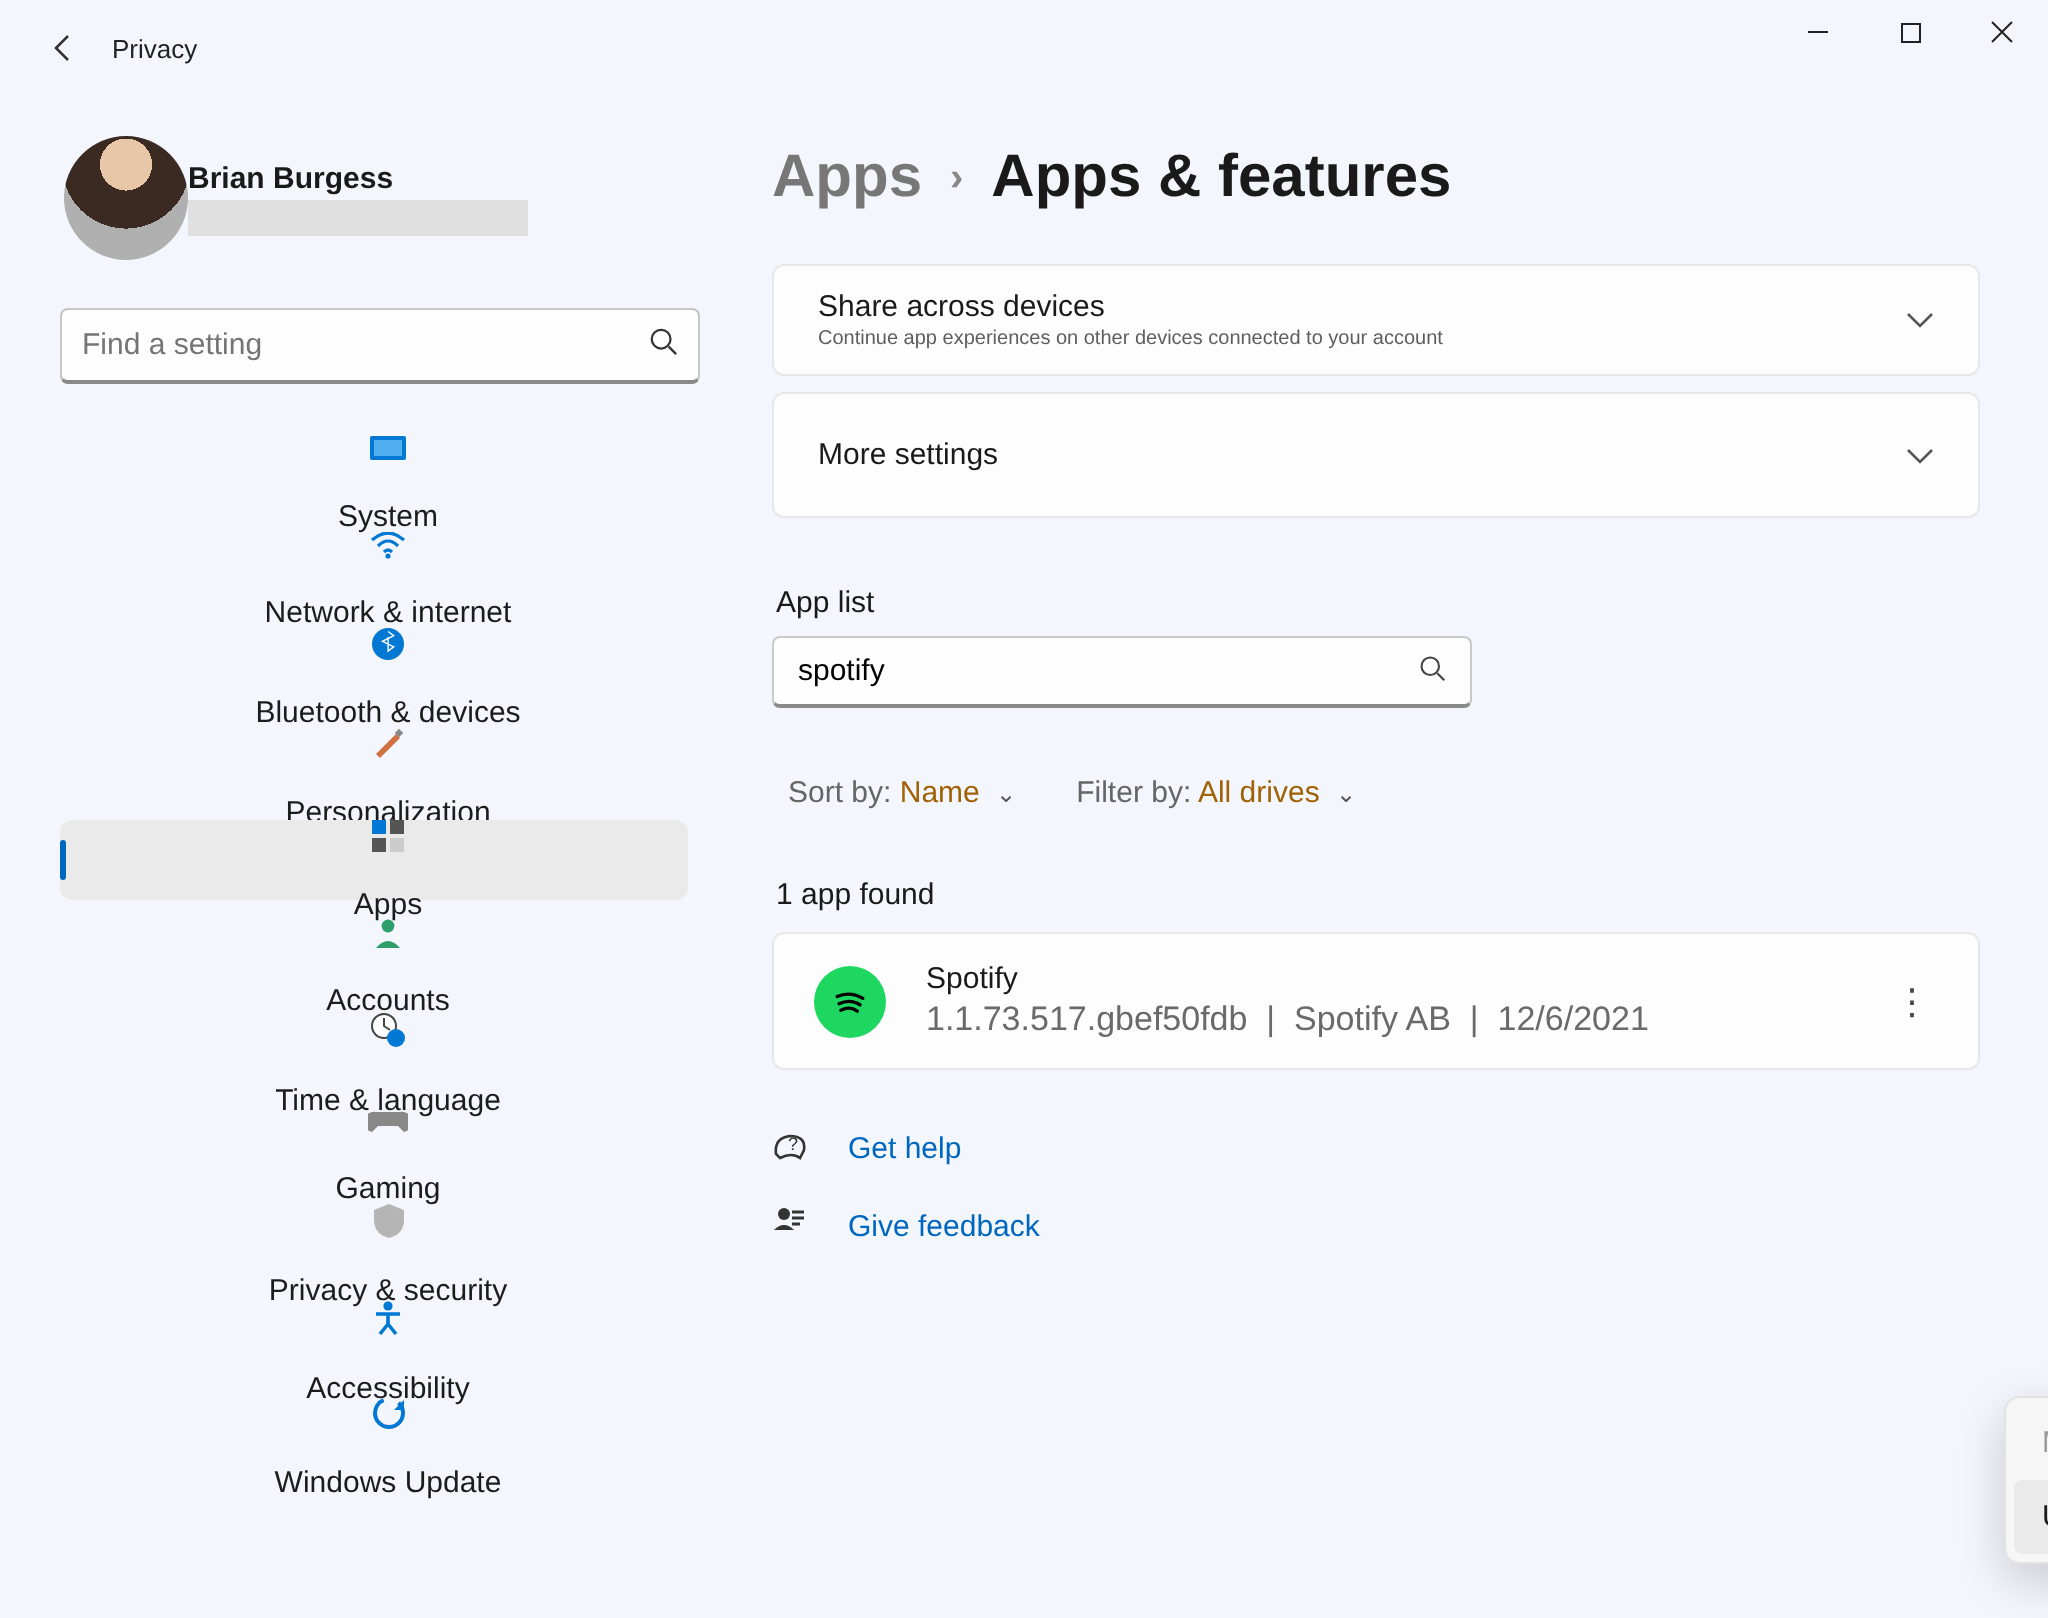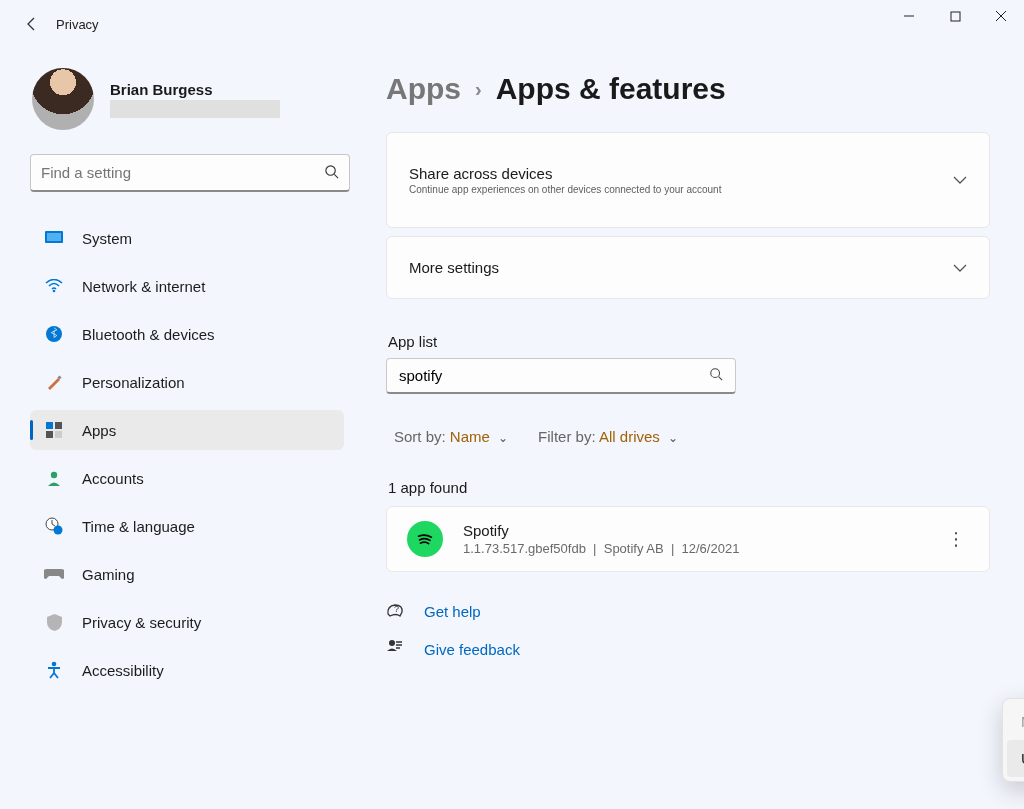--- a/index.html
+++ b/index.html
@@ -9,42 +9,42 @@
 .titlebar { height: 48px; display: flex; align-items: center; padding: 0 12px; }
 .back-btn { width: 40px; height: 40px; display:flex; align-items:center; justify-content:center; font-size:16px; color:#333; }
 .app-title { font-size: 13px; margin-left: 4px; color:#222; }
 .win-controls { position:absolute; top:0; right:0; display:flex; }
 .win-controls div { width:46px; height:32px; display:flex; align-items:center; justify-content:center; font-size:12px; color:#222; }
 
 .layout { display:flex; height: calc(100% - 48px); }
 
 
 .sidebar { width: 362px; padding: 0 18px 0 30px; }
-.profile { display:flex; align-items:center; gap:16px; margin: 20px 0 24px 2px; }
+.profile { display:flex; align-items:center; margin: 20px 0 24px 2px; }
 .avatar { width:62px; height:62px; border-radius:50%; background: radial-gradient(circle at 50% 23%, #e8c7a8 0 13px, #3a2a22 13px 32px, transparent 32px), #937e71; background-color:#b0b0b0; }
 .username { font-weight:600; font-size:15px; }
 .email-redact { width:170px; height:18px; background:#e0e0e0; margin-top:2px; }
 
 .searchbox { width: 320px; height:38px; border:1px solid #c6c6c6; border-radius:4px; background:#fdfdfe; display:flex; align-items:center; padding: 0 10px; border-bottom:2px solid #8a8a8a; }
 .searchbox input { flex:1; border:none; outline:none; background:transparent; font-size:15px; color:#555; }
 .searchbox .sicon { font-size:15px; color:#333; }
 
 .nav { margin-top: 26px; }
-.nav-item { display:flex; align-items:center; height:40px; border-radius:6px; padding-left:14px; gap:18px; font-size:15px; color:#1c1c1c; margin-bottom:8px; cursor:pointer; position:relative; }
+.nav-item { display:flex; align-items:center; height:40px; border-radius:6px; padding-left:14px; gap:18px; font-size:15px; color:#1c1c1c; margin-bottom:8px; cursor:pointer; position:relative;flex-direction:column; }
 .nav-item.active { background:#eaeaea; }
 .nav-item.active::before { content:""; position:absolute; left:0; top:10px; width:3px; height:20px; background:#0067c0; border-radius:2px; }
 .nav-ico { width:20px; height:20px; display:flex; align-items:center; justify-content:center; }
 
 
 .main { flex:1; padding: 10px 34px 0 24px; position:relative; }
 .breadcrumb { display:flex; align-items:center; gap:14px; font-size:30px; font-weight:600; margin: 14px 0 26px; }
 .bc-parent { color:#777; font-weight:600; }
 .bc-sep { color:#888; font-size:20px; }
 
-.card { background:#fdfdfe; border:1px solid #e7e7e9; border-radius:6px; padding:32px 22px; margin-bottom:8px; display:flex; align-items:center; }
+.card { background:#fdfdfe; border:1px solid #e7e7e9; border-radius:6px; padding:12px 22px; margin-bottom:8px; display:flex; align-items:center; }
 .card .ct { flex:1; }
 .card .ct .ctl { font-size:15px; font-weight:400; }
 .card .ct .cts { font-size:10px; color:#5e5e5e; margin-top:2px; }
 .chev { color:#555; font-size:14px; }
 
 .section-label { font-size:15px; margin: 34px 0 8px 2px; }
 
 .app-search { width:350px; height:36px; border:1px solid #c9c9c9; border-radius:4px; background:#fdfdfe; display:flex; align-items:center; padding:0 12px; border-bottom:2px solid #8a8a8a; }
 .app-search input { flex:1; border:none; outline:none; background:transparent; font-size:15px; }
 .app-search .sicon { font-size:14px; color:#444; }
@@ -54,21 +54,21 @@
 .sort-row .val { color:#a16207; }
 .sort-row .dd { color:#555; font-size:12px; margin-left:4px; }
 
 .found { font-size:15px; margin:34px 0 10px 2px; }
 
 .app-card { background:#fdfdfe; border:1px solid #e8e8ea; border-radius:6px; padding:14px 20px; display:flex; align-items:center; gap:20px; }
 .app-icon { width:36px; height:36px; border-radius:50%; background:#1ed760; display:flex; align-items:center; justify-content:center; }
 .app-icon svg { width:22px; height:22px; }
 .app-meta { flex:1; }
 .app-name { font-size:15px; font-weight:400; }
-.app-sub { font-size:13px; color:#6a6a6a; margin-top:2px; }
+.app-sub { font-size:17px; color:#6a6a6a; margin-top:2px; }
 .app-more { font-size:18px; color:#444; padding:0 4px; letter-spacing:0; line-height:6px; }
 
 .context-menu { position:absolute; left:640px; top:650px; width:340px; background:#f6f6f6; border:1px solid #e2e2e2; border-radius:8px; box-shadow:0 8px 24px rgba(0,0,0,0.18); padding:4px; }
 .cm-item { padding:10px 14px; font-size:15px; border-radius:4px; }
 .cm-item.disabled { color:#9a9a9a; }
 .cm-item.hover { background:#eaeaea; }
 
 .help-links { margin-top:28px; }
 .help-links .hl { display:flex; align-items:center; gap:16px; margin-bottom:16px; font-size:15px; }
 .help-links .hl .hi { width:22px; color:#333; font-size:16px; }
@@ -208,20 +208,29 @@
       </div>
       <div class="nav-item">
         <span class="nav-ico">
             <svg width="16" height="18">
               <circle cx="8" cy="3" r="2.3" fill="#0078d4"></circle>
               <path d="M2 7 L14 7 M8 7 V12 M8 12 L4 17 M8 12 L12 17" stroke="#0078d4" stroke-width="1.8" fill="none"></path>
             </svg>
           </span>
         <span>Accessibility</span>
       </div>
+      <div class="nav-item">
+        <span class="nav-ico">
+            <svg width="17" height="17">
+              <circle cx="8.5" cy="8.5" r="7" stroke="#0078d4" stroke-width="2" fill="none" stroke-dasharray="30 8"></circle>
+              <path d="M14 4 L16 2 L16 7 L11 7 Z" fill="#0078d4"></path>
+            </svg>
+          </span>
+        <span>Windows Update</span>
+      </div>
     </div>
   </div>
 
   <div class="main">
     <div class="breadcrumb">
       <span class="bc-parent">Apps</span>
       <span class="bc-sep">›</span>
       <span>Apps &amp; features</span>
     </div>
 

